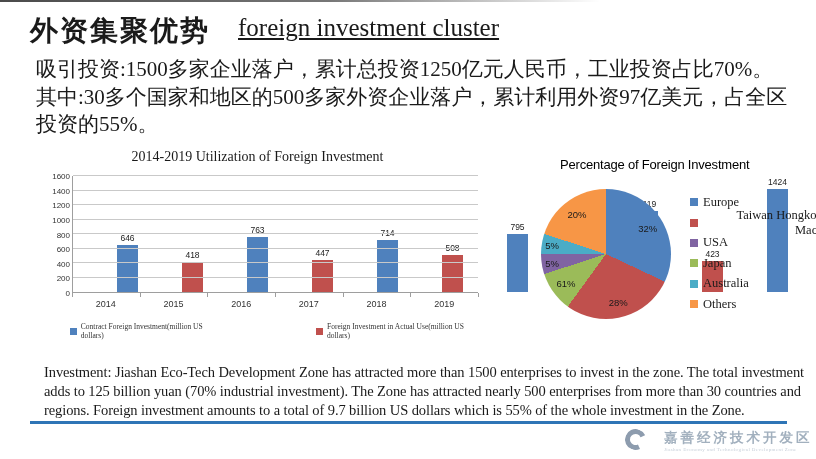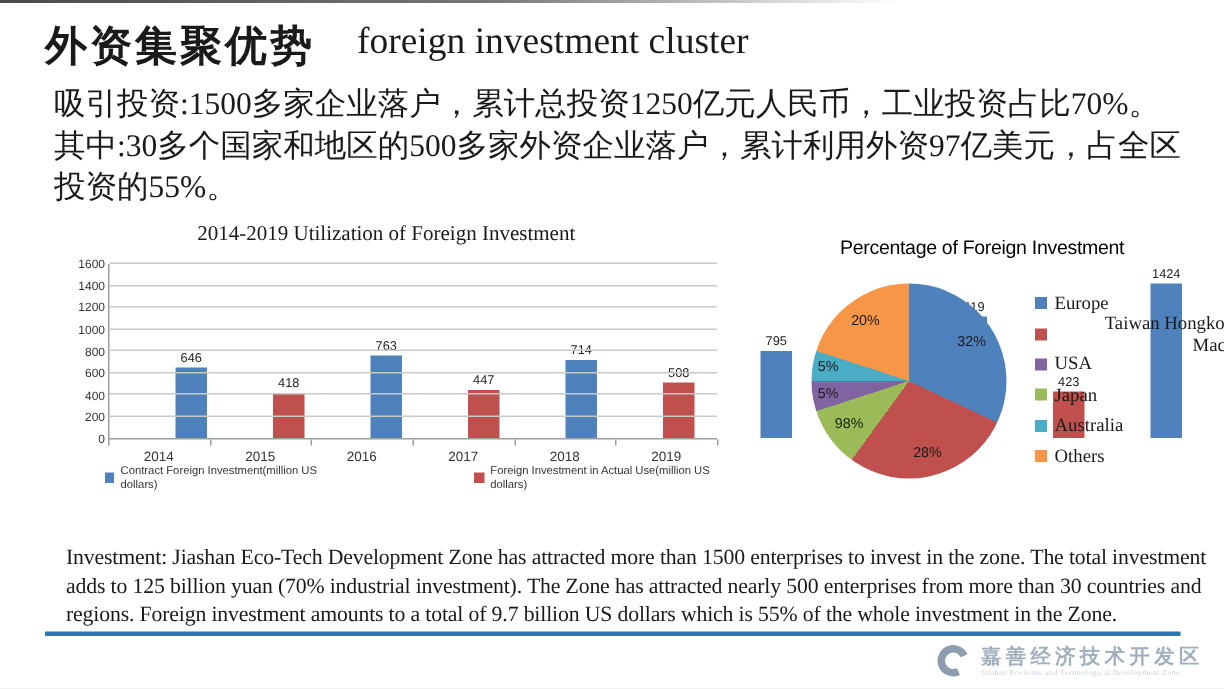--- a/index.html
+++ b/index.html
@@ -6,21 +6,21 @@
   html,body { background:#e8e8e8; }
   .slide {
     position:relative; width:816px; height:459px; background:#ffffff;
     overflow:hidden; font-family:"Liberation Serif", serif; color:#1a1a1a;
   }
   .top-line { position:absolute; left:0; top:0; width:600px; height:2px;
     background:linear-gradient(to right,#4a4a4a 0%,#777 55%,rgba(255,255,255,0) 100%); }
 
   .title-zh { position:absolute; left:30px; top:12px; font-size:28px; font-weight:bold;
     letter-spacing:2px; white-space:nowrap; }
-  .title-en { position:absolute; left:238px; top:14px; font-size:25px; white-space:nowrap; }
+  .title-en { position:absolute; left:238px; top:14px; font-size:25px; white-space:nowrap;text-decoration:underline; }
 
   .intro { position:absolute; left:36px; top:56px; font-size:21px; line-height:27.5px; }
   .intro div { white-space:nowrap; }
 
   
   .barchart { position:absolute; left:30px; top:147px; width:455px; height:200px; }
   .bar-title { position:absolute; left:0; top:2px; width:455px; text-align:center;
     font-size:14px; }
   .bar-yaxis { position:absolute; left:12px; top:29px; width:28px; height:117px;
     font-family:"Liberation Sans", sans-serif; font-size:8px; color:#333; }
@@ -33,22 +33,22 @@
   .bar-group { flex:1; display:flex; align-items:flex-end; justify-content:center; }
   .bar { position:relative; width:21px;margin-left:44px; }
   .bar-label { position:absolute; top:-12px; left:50%; transform:translateX(-50%);
     font-family:"Liberation Sans", sans-serif; font-size:8.5px; color:#222;
     white-space:nowrap; }
   .bar-xticks { position:absolute; left:42px; top:146px; width:406px; height:4px; }
   .bar-xticks span { position:absolute; top:0; width:1px; height:4px; background:#9e9e9e; }
   .bar-xlabels { position:absolute; left:42px; top:152px; width:406px; display:flex;
     font-family:"Liberation Sans", sans-serif; font-size:9px; color:#333; }
   .bar-xlabels div { flex:1; text-align:center; }
-  .bar-legend { position:absolute; left:40px; top:162px; display:flex; gap:92px;
-    font-family:Liberation Sans, sans-serif; font-size:7.5px; color:#333; }
+  .bar-legend { position:absolute; left:40px; top:175px; display:flex; gap:92px;
+    font-family:Liberation Serif, serif; font-size:7.5px; color:#333; }
   .bar-legend .item { display:flex; align-items:center; gap:4px; }
   .swatch-sm { width:7px; height:7px; display:inline-block; }
 
   
   .piechart { position:absolute; left:518px; top:150px; width:311px; height:185px; }
   .pie-title { position:absolute; left:42px; top:7px; font-family:"Liberation Sans", sans-serif;
     font-size:13px; letter-spacing:-0.2px; color:#000; }
   .pie { position:absolute; left:23px; top:39px; width:130px; height:130px;
     border-radius:50%; }
   .pie-label { position:absolute; transform:translate(-50%,-50%);
@@ -56,22 +56,22 @@
   .pie-legend { position:absolute; left:172px; top:42px; font-size:12.5px; }
   .pie-legend .item { display:flex; align-items:center; gap:5px; height:20.4px;text-align:right; }
   .swatch-md { width:8px; height:8px; display:inline-block; }
 
   
   .footer { position:absolute; left:44px; top:363px; font-size:14.5px; line-height:18.8px;
     letter-spacing:-0.1px; }
   .footer div { white-space:nowrap; }
   .divider { position:absolute; left:30px; top:421px; width:757px; height:3px; }
 
-  .logo { position:absolute; left:625px; top:429px; display:flex; align-items:center;
-    gap:8px; }
+  .logo { position:absolute; left:625px; top:429px; display:flex; align-items:flex-start;
+    gap:18px; }
   .logo-c { width:21px; height:21px; border-radius:50%; border:5px solid #8d9cae;
     border-right-color:transparent; transform:rotate(20deg); }
   .logo-text { display:flex; flex-direction:column; }
   .logo-zh { font-size:13.5px; letter-spacing:3px; color:#a2b0be; font-weight:bold;
     white-space:nowrap; }
   .logo-en { font-size:5px; color:#c6cfd9; letter-spacing:0.4px; white-space:nowrap; }
 </style>
 </head>
 <body>
 
@@ -188,21 +188,21 @@
           <span>Foreign Investment in Actual Use(million US dollars)</span>
         </div>
       </div>
   </div>
 
   <div class="piechart">
     <div class="pie-title">Percentage of Foreign Investment</div>
     <div class="pie" style="background: conic-gradient(rgb(79, 129, 189) 0%, rgb(79, 129, 189) 32%, rgb(192, 80, 77) 32%, rgb(192, 80, 77) 60%, rgb(155, 187, 89) 60%, rgb(155, 187, 89) 70%, rgb(128, 100, 162) 70%, rgb(128, 100, 162) 75%, rgb(75, 172, 198) 75%, rgb(75, 172, 198) 80%, rgb(247, 150, 70) 80%, rgb(247, 150, 70) 100%);">
         <span class="pie-label" style="left: 82.0845%; top: 29.6386%;">32%</span>
         <span class="pie-label" style="left: 59.4502%; top: 86.8062%;">28%</span>
-        <span class="pie-label" style="left: 19.2574%; top: 72.3358%;">98%</span>
+        <span class="pie-label" style="left: 19.2574%; top: 72.3358%;">61%</span>
         <span class="pie-label" style="left: 8.51709%; top: 56.5702%;">5%</span>
         <span class="pie-label" style="left: 8.51709%; top: 43.4298%;">5%</span>
         <span class="pie-label" style="left: 27.6642%; top: 19.2574%;">20%</span>
       </div>
     <div class="pie-legend">
         <div class="item">
           <span class="swatch-md" style="background: rgb(79, 129, 189);"></span>
           <span>Europe</span>
         </div>
         <div class="item">

